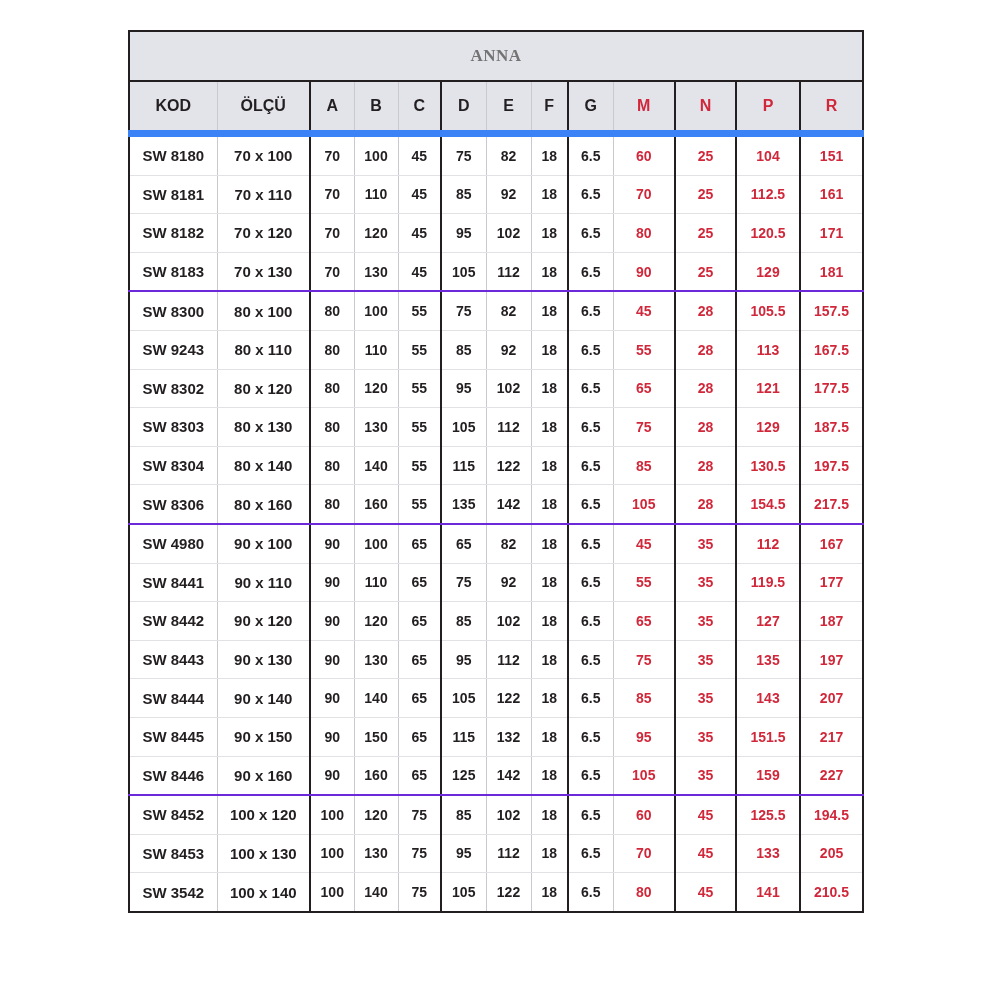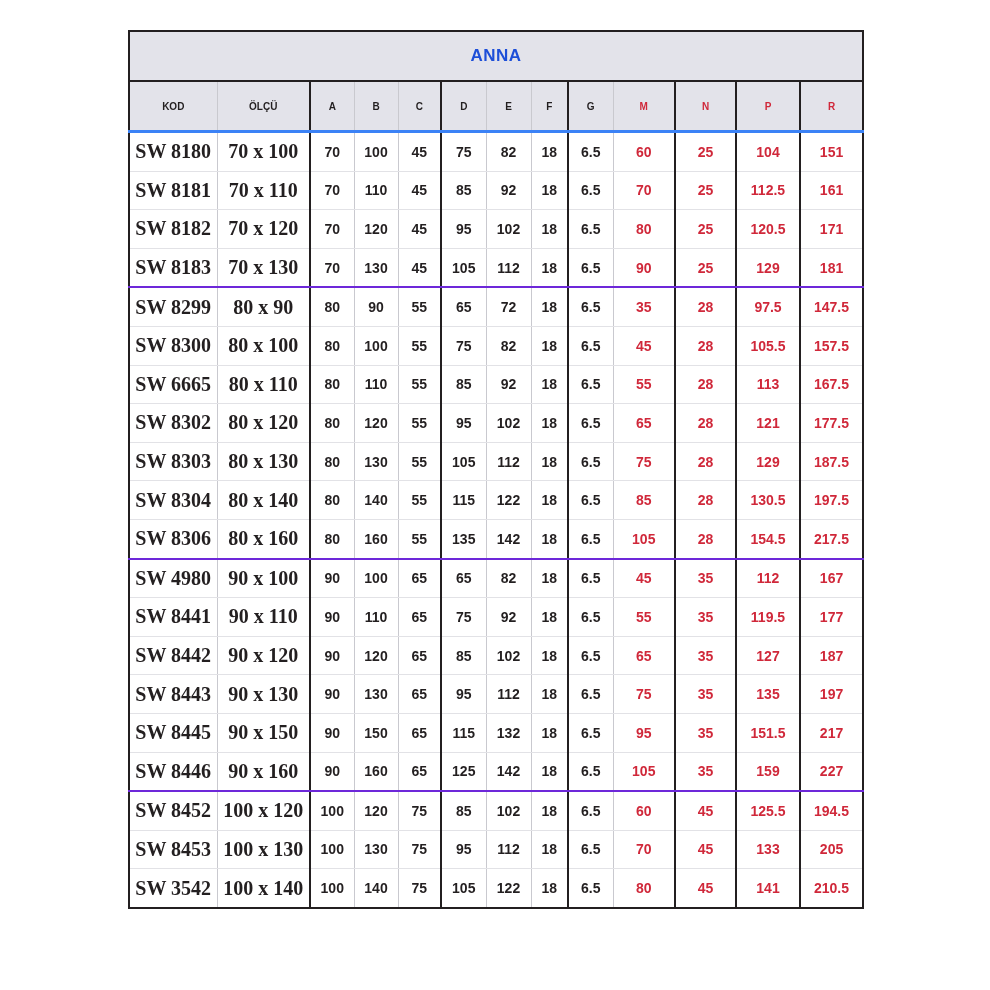--- a/index.html
+++ b/index.html
@@ -46,43 +46,43 @@
   }
 
   
   tr.title-row th {
     height: 48px;
     background: #e3e3ea;
     font-size: 17px;
     letter-spacing: 0.5px;
     border-right: none;
     border-bottom: 2px solid #231f20;
-    color: #1d4ed8;
+    color: #737373;
+    font-family: Liberation Serif, serif;
   }
 
   
   tr.head-row th {
     height: 48px;
     background: #e3e3ea;
-    font-size: 10px;
-    border-bottom: 3px solid #3b82f6;
+    font-size: 16px;
+    border-bottom: 7px solid #3b82f6;
   }
   tr.head-row th.red {
     color: #d0283a;
   }
 
   
   tbody tr td {
     height: 37.6px;
     font-size: 14px;
   }
   tbody tr td.kod,
   tbody tr td.olcu {
-    font-size: 20px;
-    font-family: Liberation Serif, serif;
+    font-size: 15px;
   }
   tbody tr td.red {
     color: #d0283a;
   }
 
   
   td.shade, th.shade { background: #eaeaee; }
   tr.head-row th.shade { background: #e3e3ea; }
 
   
@@ -206,51 +206,36 @@
           <td class="sep-left">105</td>
           <td class="shade">112</td>
           <td>18</td>
           <td class="shade sep-left">6.5</td>
           <td class="red">90</td>
           <td class="red shade sep-left">25</td>
           <td class="red sep-left">129</td>
           <td class="red shade sep-left">181</td>
         </tr>
         <tr>
-          <td class="kod">SW 8299</td>
-          <td class="olcu">80 x 90</td>
-          <td class="shade sep-left">80</td>
-          <td>90</td>
-          <td class="shade">55</td>
-          <td class="sep-left">65</td>
-          <td class="shade">72</td>
-          <td>18</td>
-          <td class="shade sep-left">6.5</td>
-          <td class="red">35</td>
-          <td class="red shade sep-left">28</td>
-          <td class="red sep-left">97.5</td>
-          <td class="red shade sep-left">147.5</td>
-        </tr>
-        <tr>
           <td class="kod">SW 8300</td>
           <td class="olcu">80 x 100</td>
           <td class="shade sep-left">80</td>
           <td>100</td>
           <td class="shade">55</td>
           <td class="sep-left">75</td>
           <td class="shade">82</td>
           <td>18</td>
           <td class="shade sep-left">6.5</td>
           <td class="red">45</td>
           <td class="red shade sep-left">28</td>
           <td class="red sep-left">105.5</td>
           <td class="red shade sep-left">157.5</td>
         </tr>
         <tr>
-          <td class="kod">SW 6665</td>
+          <td class="kod">SW 9243</td>
           <td class="olcu">80 x 110</td>
           <td class="shade sep-left">80</td>
           <td>110</td>
           <td class="shade">55</td>
           <td class="sep-left">85</td>
           <td class="shade">92</td>
           <td>18</td>
           <td class="shade sep-left">6.5</td>
           <td class="red">55</td>
           <td class="red shade sep-left">28</td>
@@ -369,20 +354,35 @@
           <td>130</td>
           <td class="shade">65</td>
           <td class="sep-left">95</td>
           <td class="shade">112</td>
           <td>18</td>
           <td class="shade sep-left">6.5</td>
           <td class="red">75</td>
           <td class="red shade sep-left">35</td>
           <td class="red sep-left">135</td>
           <td class="red shade sep-left">197</td>
+        </tr>
+        <tr>
+          <td class="kod">SW 8444</td>
+          <td class="olcu">90 x 140</td>
+          <td class="shade sep-left">90</td>
+          <td>140</td>
+          <td class="shade">65</td>
+          <td class="sep-left">105</td>
+          <td class="shade">122</td>
+          <td>18</td>
+          <td class="shade sep-left">6.5</td>
+          <td class="red">85</td>
+          <td class="red shade sep-left">35</td>
+          <td class="red sep-left">143</td>
+          <td class="red shade sep-left">207</td>
         </tr>
         <tr>
           <td class="kod">SW 8445</td>
           <td class="olcu">90 x 150</td>
           <td class="shade sep-left">90</td>
           <td>150</td>
           <td class="shade">65</td>
           <td class="sep-left">115</td>
           <td class="shade">132</td>
           <td>18</td>

